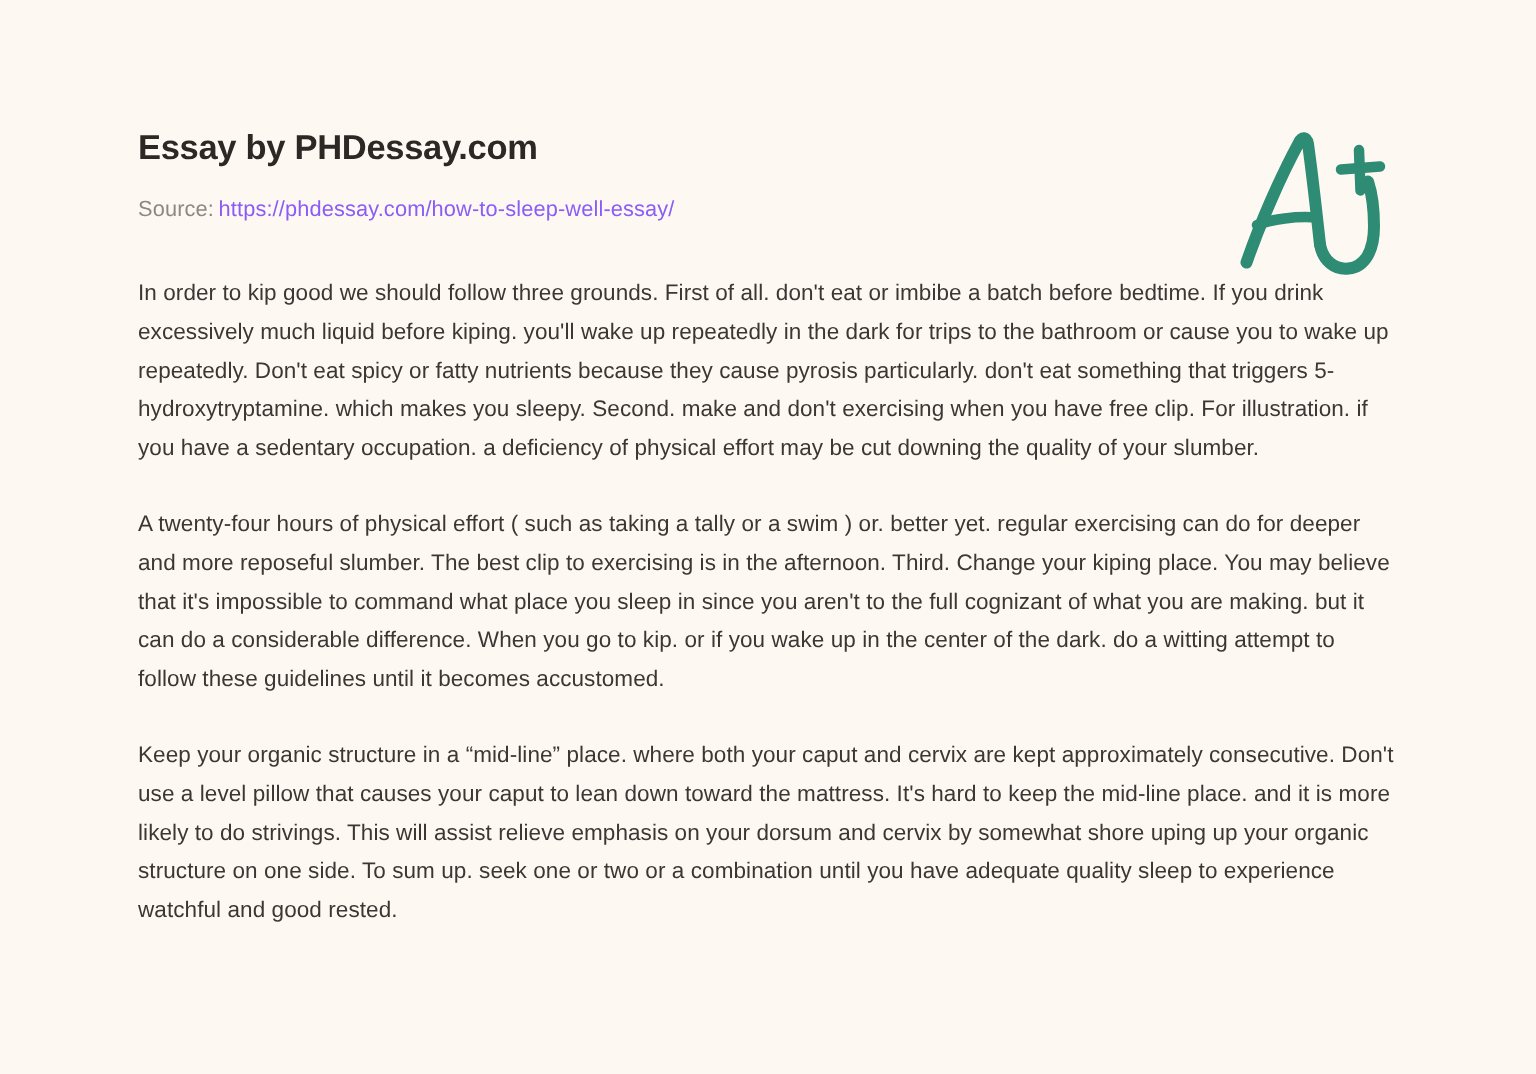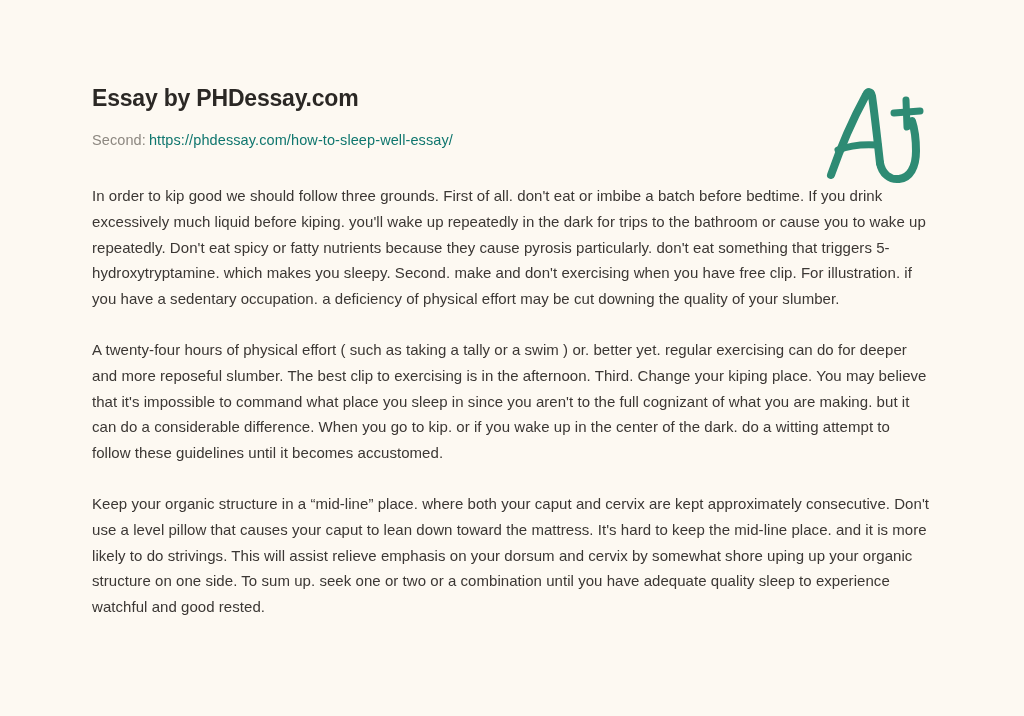--- a/index.html
+++ b/index.html
@@ -43,21 +43,21 @@
     line-height: 1.3;
     color: #8d8881;
     letter-spacing: 0.1px;
   }
 
   .source-label {
     color: #8d8881;
   }
 
   .source-link {
-    color: #0f766e;
+    color: #8b5cf6;
     text-decoration: none;
     margin-left: 3px;
     text-align: right;
   }
 
   
   .logo {
     position: absolute;
     top: 62px;
     right: -4px;
@@ -103,21 +103,21 @@
 </head>
 <body>
 
 <div class="page">
 
   <div class="header">
 
     <h1 class="brand-title">Essay by PHDessay.com</h1>
 
     <div class="source-line">
-      <span class="source-label">Second:</span><a class="source-link" href="#">https://phdessay.com/how-to-sleep-well-essay/</a>
+      <span class="source-label">Source:</span><a class="source-link" href="#">https://phdessay.com/how-to-sleep-well-essay/</a>
     </div>
 
     <div class="logo">
       <svg viewBox="0 0 120 110" xmlns="http://www.w3.org/2000/svg" fill="none" stroke="#2e8b74" stroke-linecap="round" stroke-linejoin="round">
 
         <path d="M15 96 C24 70 38 38 50 16 C52 12 55 12 56 17 C59 38 62 66 64 84" stroke-width="8"></path>
         <path d="M22 71 C32 67 48 65 62 66" stroke-width="7"></path>
 
         <path d="M64 84 C66 95 74 101 83 100 C94 99 100 88 100 72 C100 58 98 48 96 42" stroke-width="8"></path>
 

